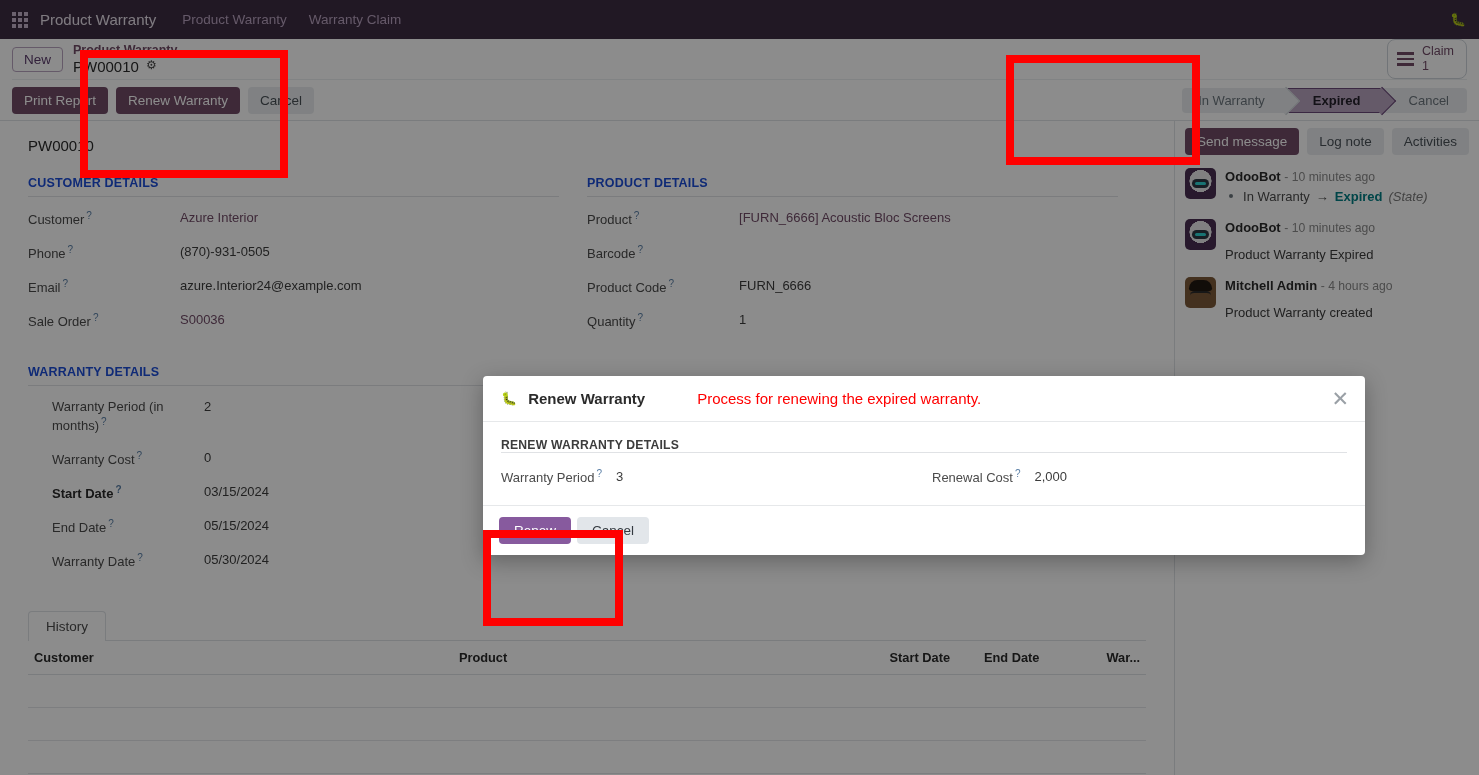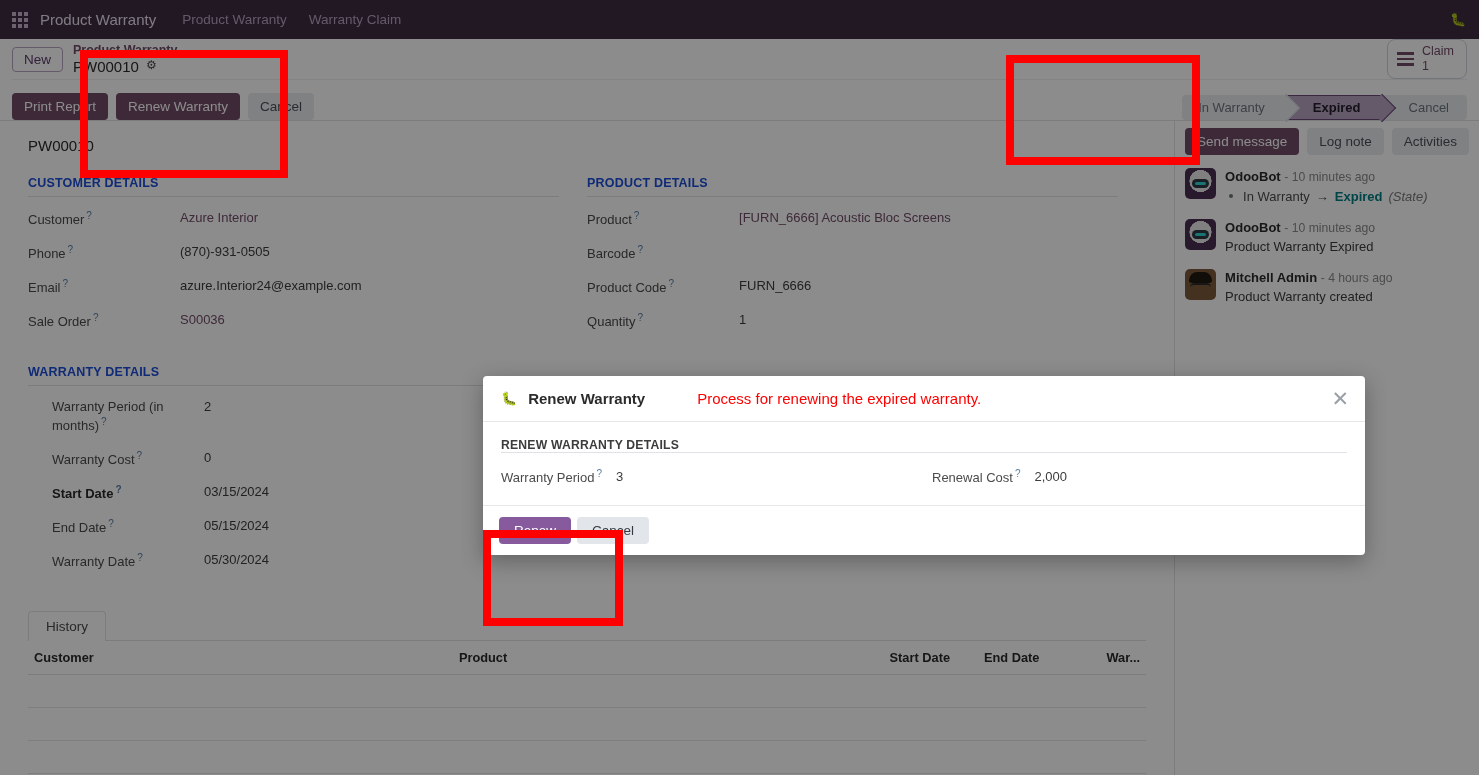--- a/index.html
+++ b/index.html
@@ -52,21 +52,21 @@
     border: 1px solid #ced4da; border-radius: 8px; background: #fff;
     display: flex; align-items: center; gap: 8px; padding: 4px 12px 4px 9px; cursor: pointer;
   }
   .smart-lines { display: flex; flex-direction: column; gap: 3px; }
   .smart-lines i { display: block; width: 17px; height: 2.5px; background: #714b67; }
   .smart-txt { line-height: 1.2; color: #714b67; font-size: 12.5px; }
   .smart-txt b { display: block; font-weight: normal; }
   .smart-num { color: #714b67; font-size: 12.5px; }
 
   
-  .cp-actions { display: flex; align-items: flex-end; height: 41px; gap: 8px;
+  .cp-actions { display: flex; align-items: center; height: 41px; gap: 8px;
                 border-top: 1px solid #eceef0; }
   .abtn { border: 0; border-radius: 4px; padding: 6px 12px; font-size: 13.5px;
           cursor: pointer; white-space: nowrap; }
   .abtn.primary { background: #714b67; color: #fff; }
   .abtn.secondary { background: #e9ecef; color: #495057; }
 
   .statusbar { margin-left: auto; display: flex; align-items: stretch; }
   .st { position: relative; display: flex; align-items: center; padding: 4px 22px 4px 26px;
         background: #e9ecef; color: #6c757d; font-size: 13px; cursor: pointer; }
   .st:first-child { padding-left: 16px; border-radius: 4px 0 0 4px; }
@@ -121,21 +121,21 @@
   .msgs { padding: 6px 10px; }
   .msg { display: flex; gap: 9px; margin-bottom: 14px; }
   .avatar { width: 31px; height: 31px; border-radius: 5px; flex: 0 0 31px; overflow: hidden; position: relative; }
   .msg-body { font-size: 13px; line-height: 1.35; }
   .msg-author { font-weight: bold; color: #2b2b2b; }
   .msg-date { color: #8a8a8a; font-size: 12.2px; }
   .track { display: flex; align-items: center; gap: 6px; margin-top: 2px; color: #4b4b4b; }
   .dot { width: 4px; height: 4px; border-radius: 50%; background: #6c757d; display: inline-block; margin: 0 4px; }
   .newval { color: #017e84; font-weight: bold; }
   .fieldname { color: #7a7a7a; font-style: italic; }
-  .msg-text { color: #3c3c3c; margin-top: 1px; }
+  .msg-text { color: #3c3c3c; margin-top: 9px; }
 
   
   .scrim { position: absolute; inset: 0; background: rgba(0,0,0,0.45); z-index: 40; }
 
   
   .modal {
     position: absolute; left: 483px; top: 376px; width: 882px;
     background: #fff; border-radius: 4px; z-index: 50;
     box-shadow: 0 6px 22px rgba(0,0,0,.3); overflow: hidden;
   }

